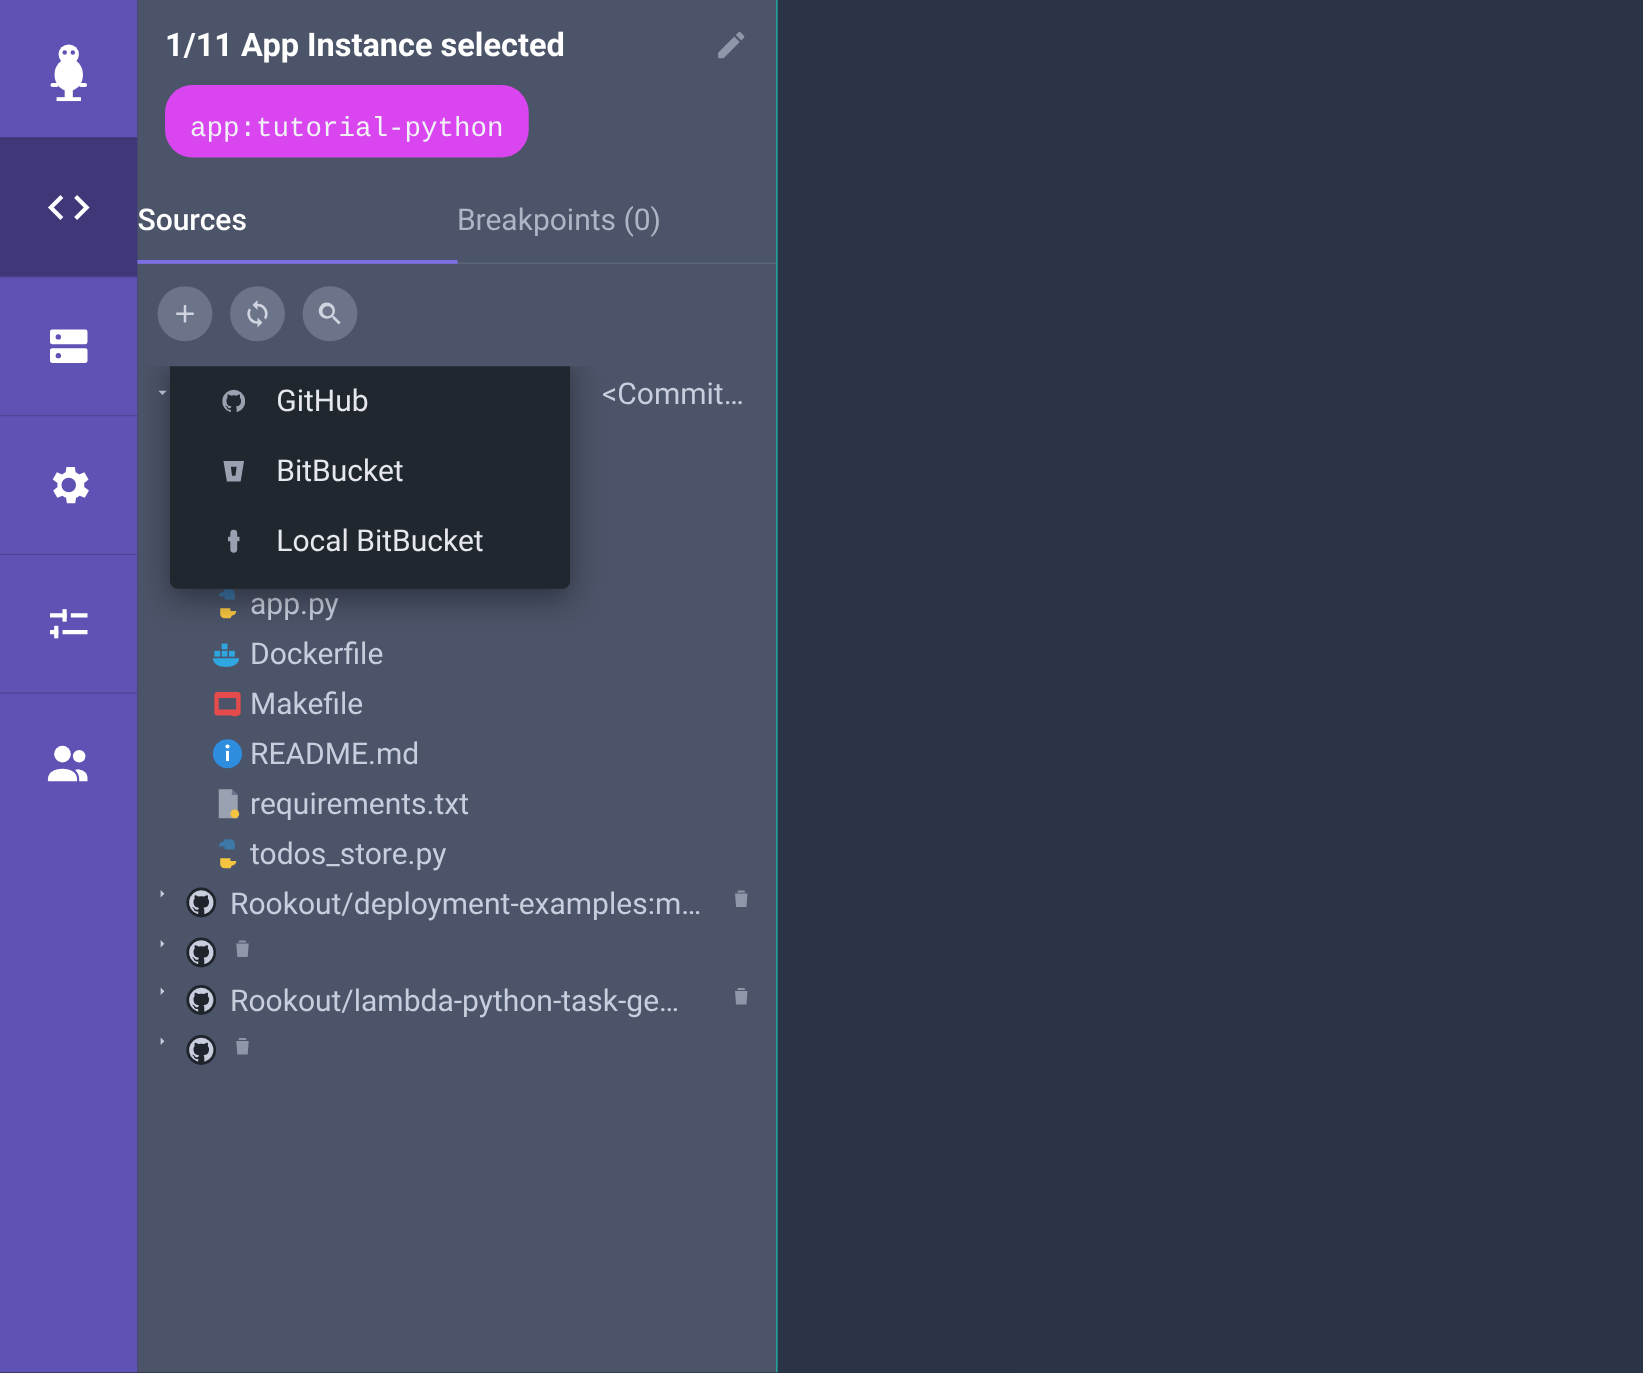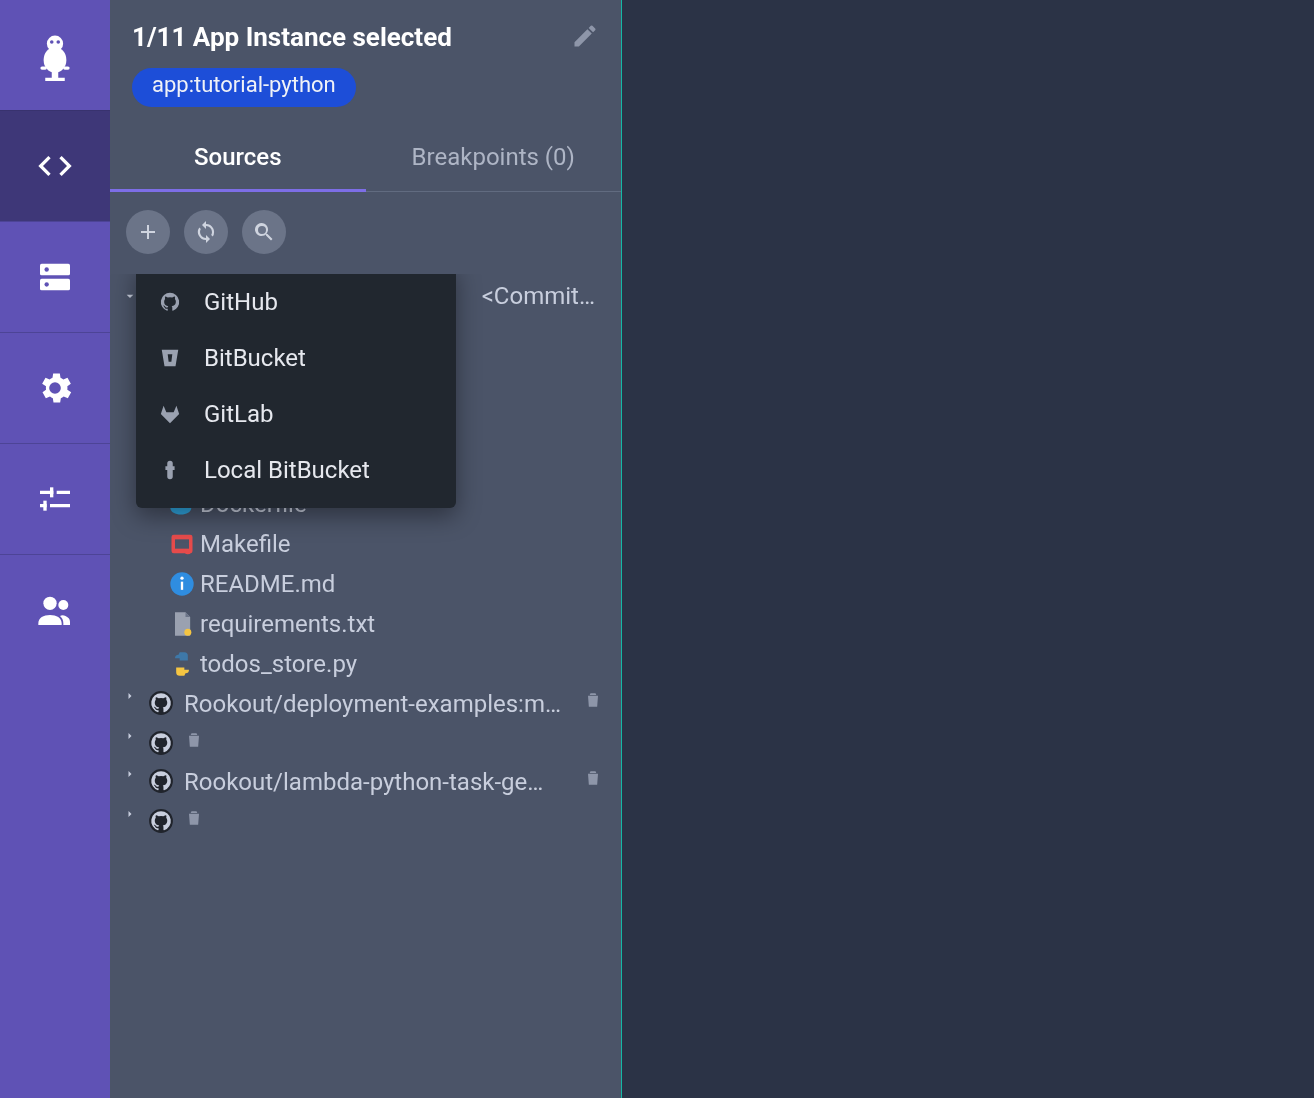--- a/index.html
+++ b/index.html
@@ -59,34 +59,35 @@
     .panel-title {
       font-size: 26px;
       font-weight: 700;
       color: #ffffff;
     }
     .edit-icon { cursor: pointer; }
     .edit-icon svg { width: 28px; height: 28px; fill: #8e96a9; }
     .chips { padding: 0 22px 18px 22px; }
     .chip {
       display: inline-block;
-      background: #1d4ed8;
+      background: #d946ef;
       color: #f0f2f7;
       font-size: 22px;
-      padding: 4px 20px 10px 20px;
+      padding: 23px 20px 10px 20px;
       border-radius: 22px;
+      font-family: Liberation Mono, monospace;
     }
     
     .tabs {
       display: flex;
       border-bottom: 1px solid #616b80;
     }
     .tab {
       flex: 1;
-      text-align: center;
+      text-align: left;
       padding: 18px 0 20px 0;
       font-size: 24px;
       color: #aeb5c5;
       cursor: pointer;
       position: relative;
     }
     .tab.active {
       color: #ffffff;
       font-weight: 500;
     }
@@ -115,21 +116,21 @@
     }
     .circ-btn svg { width: 24px; height: 24px; fill: #cfd4df; }
     
     .dropdown {
       position: absolute;
       left: 26px;
       top: 190px;
       width: 320px;
       background: #21272f;
       border-radius: 6px;
-      padding: 10px 0;
+      padding: 10px 17px;
       box-shadow: 0 8px 24px rgba(0,0,0,0.4);
       z-index: 50;
     }
     .dd-item {
       display: flex;
       align-items: center;
       gap: 22px;
       padding: 14px 22px;
       font-size: 24px;
       color: #e6e8ee;
@@ -310,28 +311,20 @@
         <span class="dd-icon">
           <svg viewBox="0 0 24 24">
               <path d="M3 3l3 18h12l3-18H3zm7.5 13l-1-8h5l-1 8h-3z"></path>
             </svg>
         </span>
         <span>BitBucket</span>
       </div>
       <div class="dd-item">
         <span class="dd-icon">
           <svg viewBox="0 0 24 24">
-              <path d="M12 22L2 12l3-9 3 7h8l3-7 3 9-10 10z"></path>
-            </svg>
-        </span>
-        <span>GitLab</span>
-      </div>
-      <div class="dd-item">
-        <span class="dd-icon">
-          <svg viewBox="0 0 24 24">
               <path d="M12 2a3 3 0 00-3 3v3H7v4h2v7a3 3 0 006 0v-7h2V8h-2V5a3 3 0 00-3-3z"></path>
             </svg>
         </span>
         <span>Local BitBucket</span>
       </div>
     </div>
 
     <div class="top-repo-row">
       <span class="down-arrow">
         <svg viewBox="0 0 24 24">

